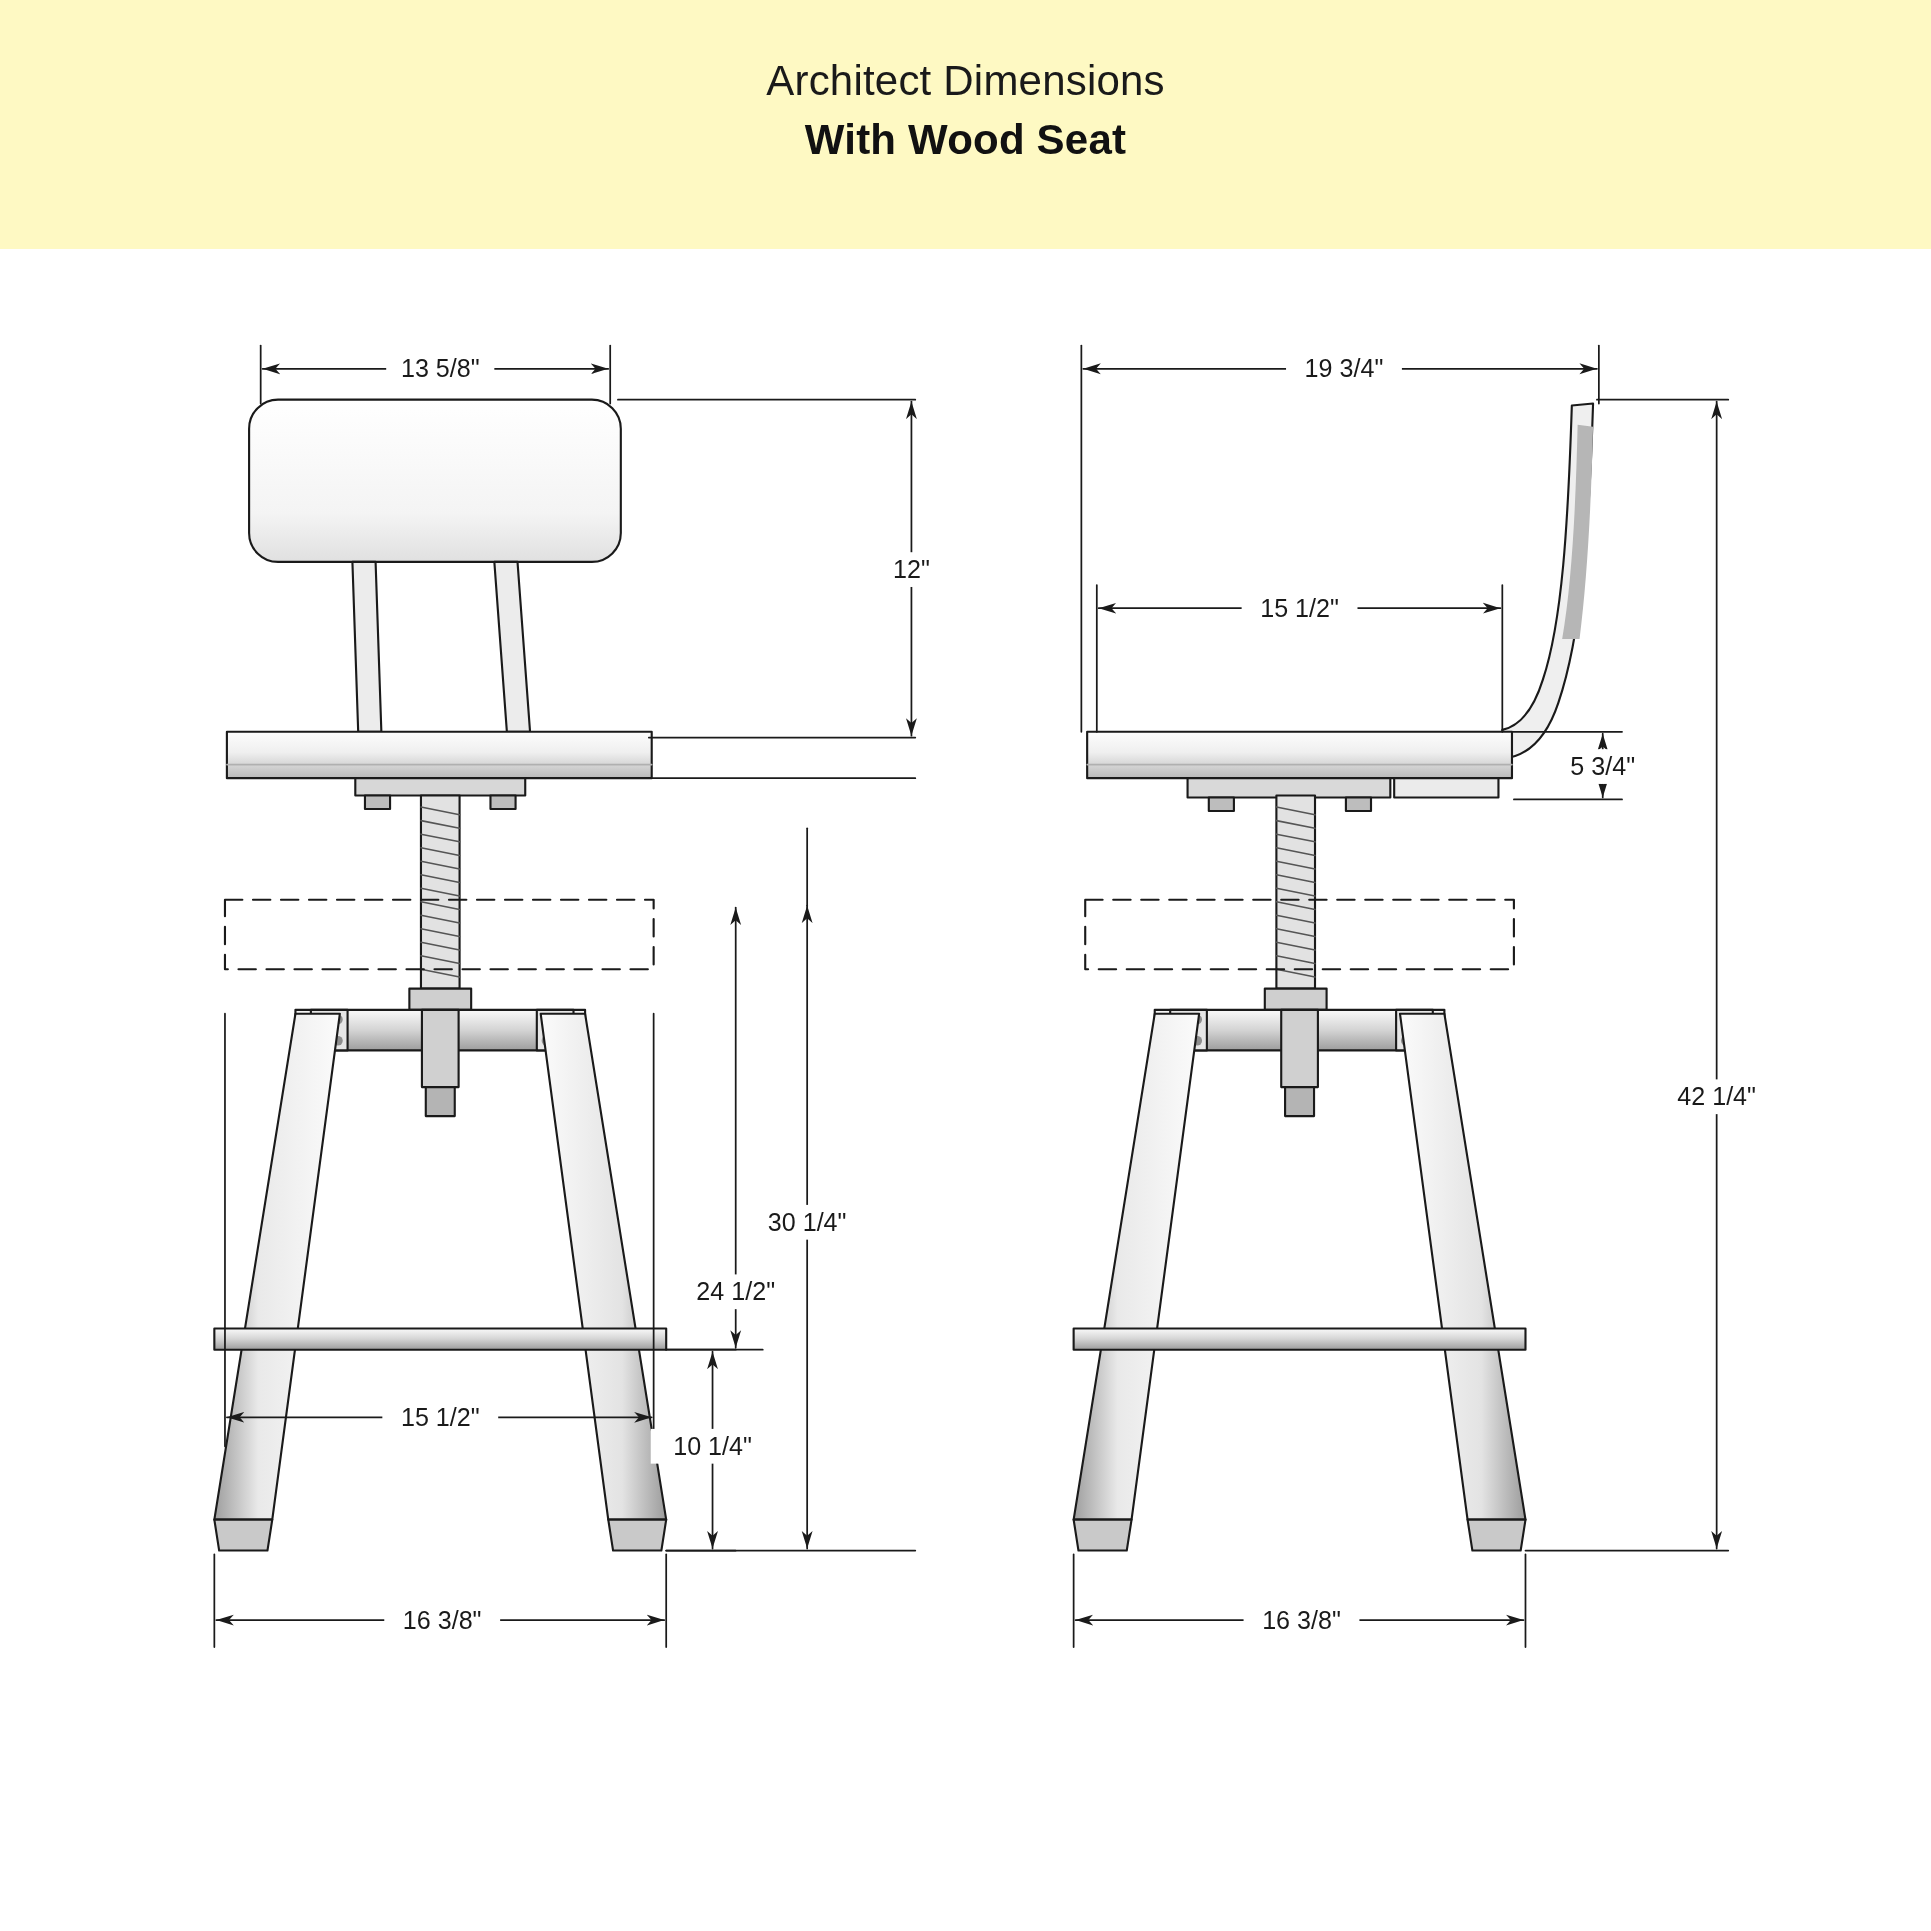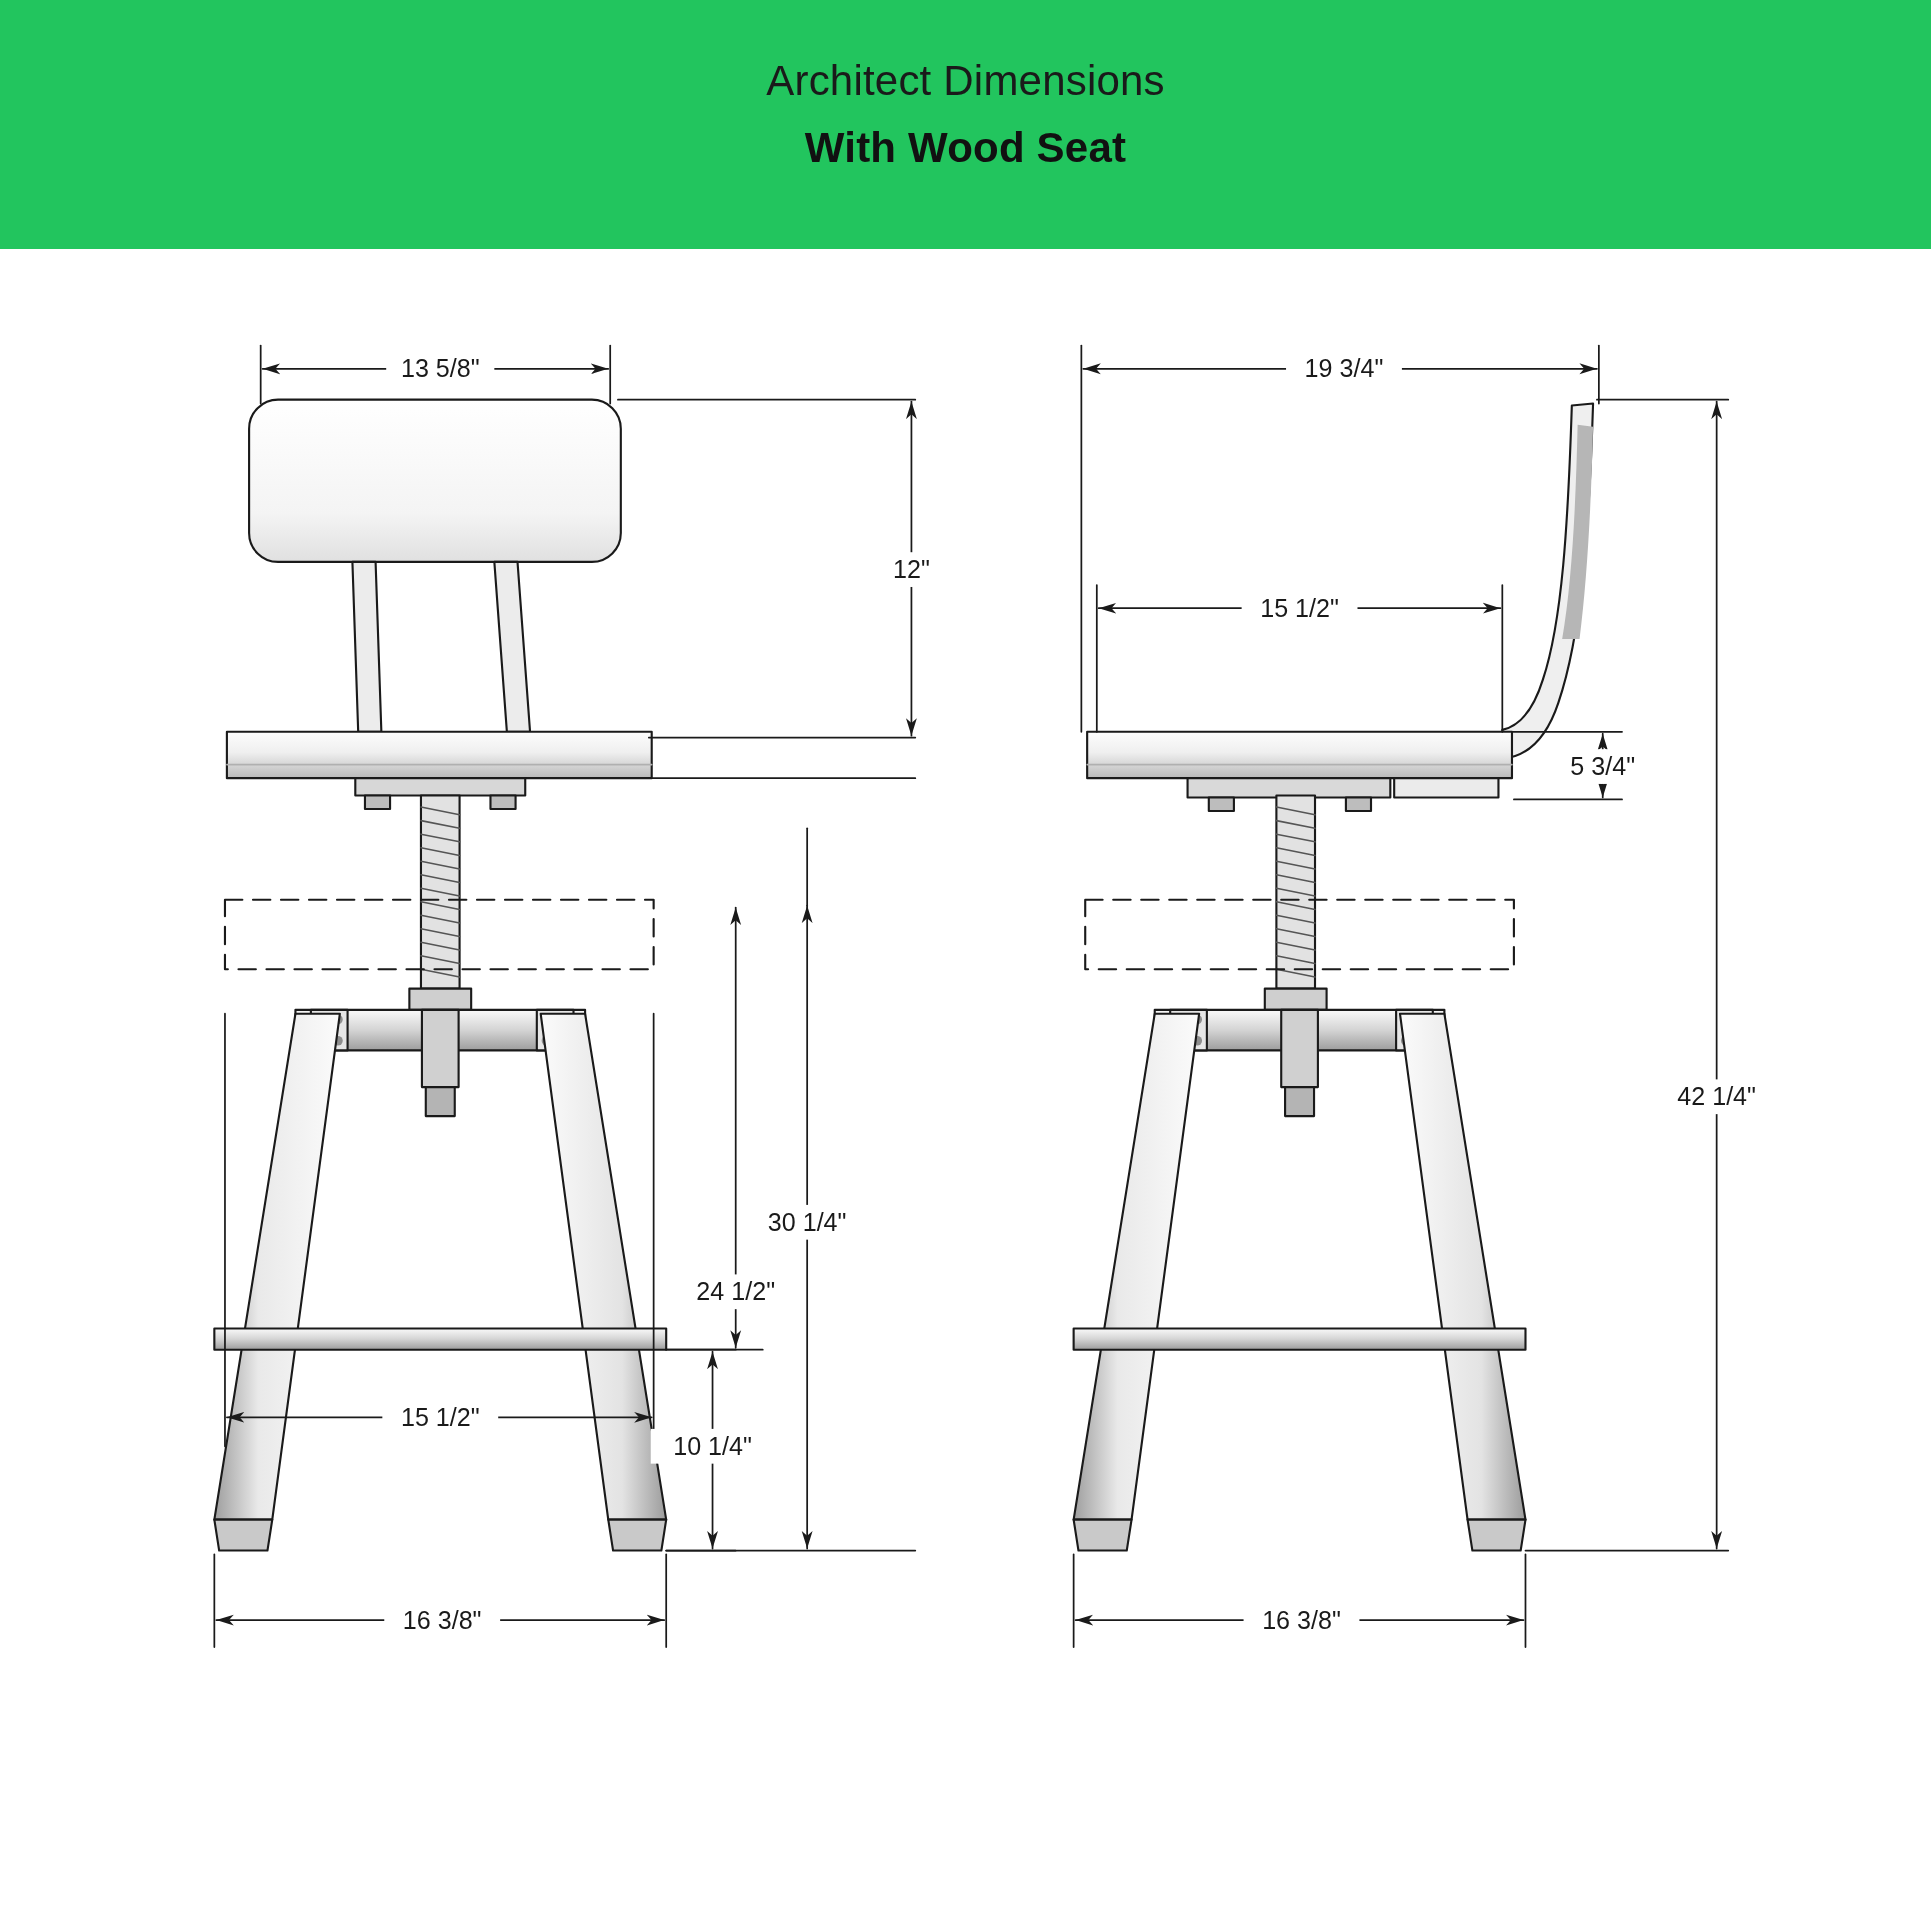--- a/index.html
+++ b/index.html
@@ -18,42 +18,42 @@
     width: 1931px;
     height: 1931px;
     background: #ffffff;
   }
   
   #header {
     position: absolute;
     left: 0; top: 0;
     width: 1931px;
     height: 249px;
-    background: #22c55e;
+    background: #fef9c3;
   }
   #header .title-wrap {
     position: absolute;
     left: 0;
     top: 56px;
     width: 1931px;
     text-align: center;
   }
   #header .line1 {
     font-size: 42px;
     color: #1a1a1a;
     letter-spacing: 0.2px;
     line-height: 1.18;
   }
   #header .line2 {
     font-size: 42px;
     font-weight: bold;
     color: #111111;
     letter-spacing: 0.2px;
     line-height: 1.18;
-    margin-top: 17px;
+    margin-top: 9px;
   }
   
   #drawing {
     position: absolute;
     left: 0;
     top: 249px;
     width: 1931px;
     height: 1682px;
   }
   svg.dwg {

